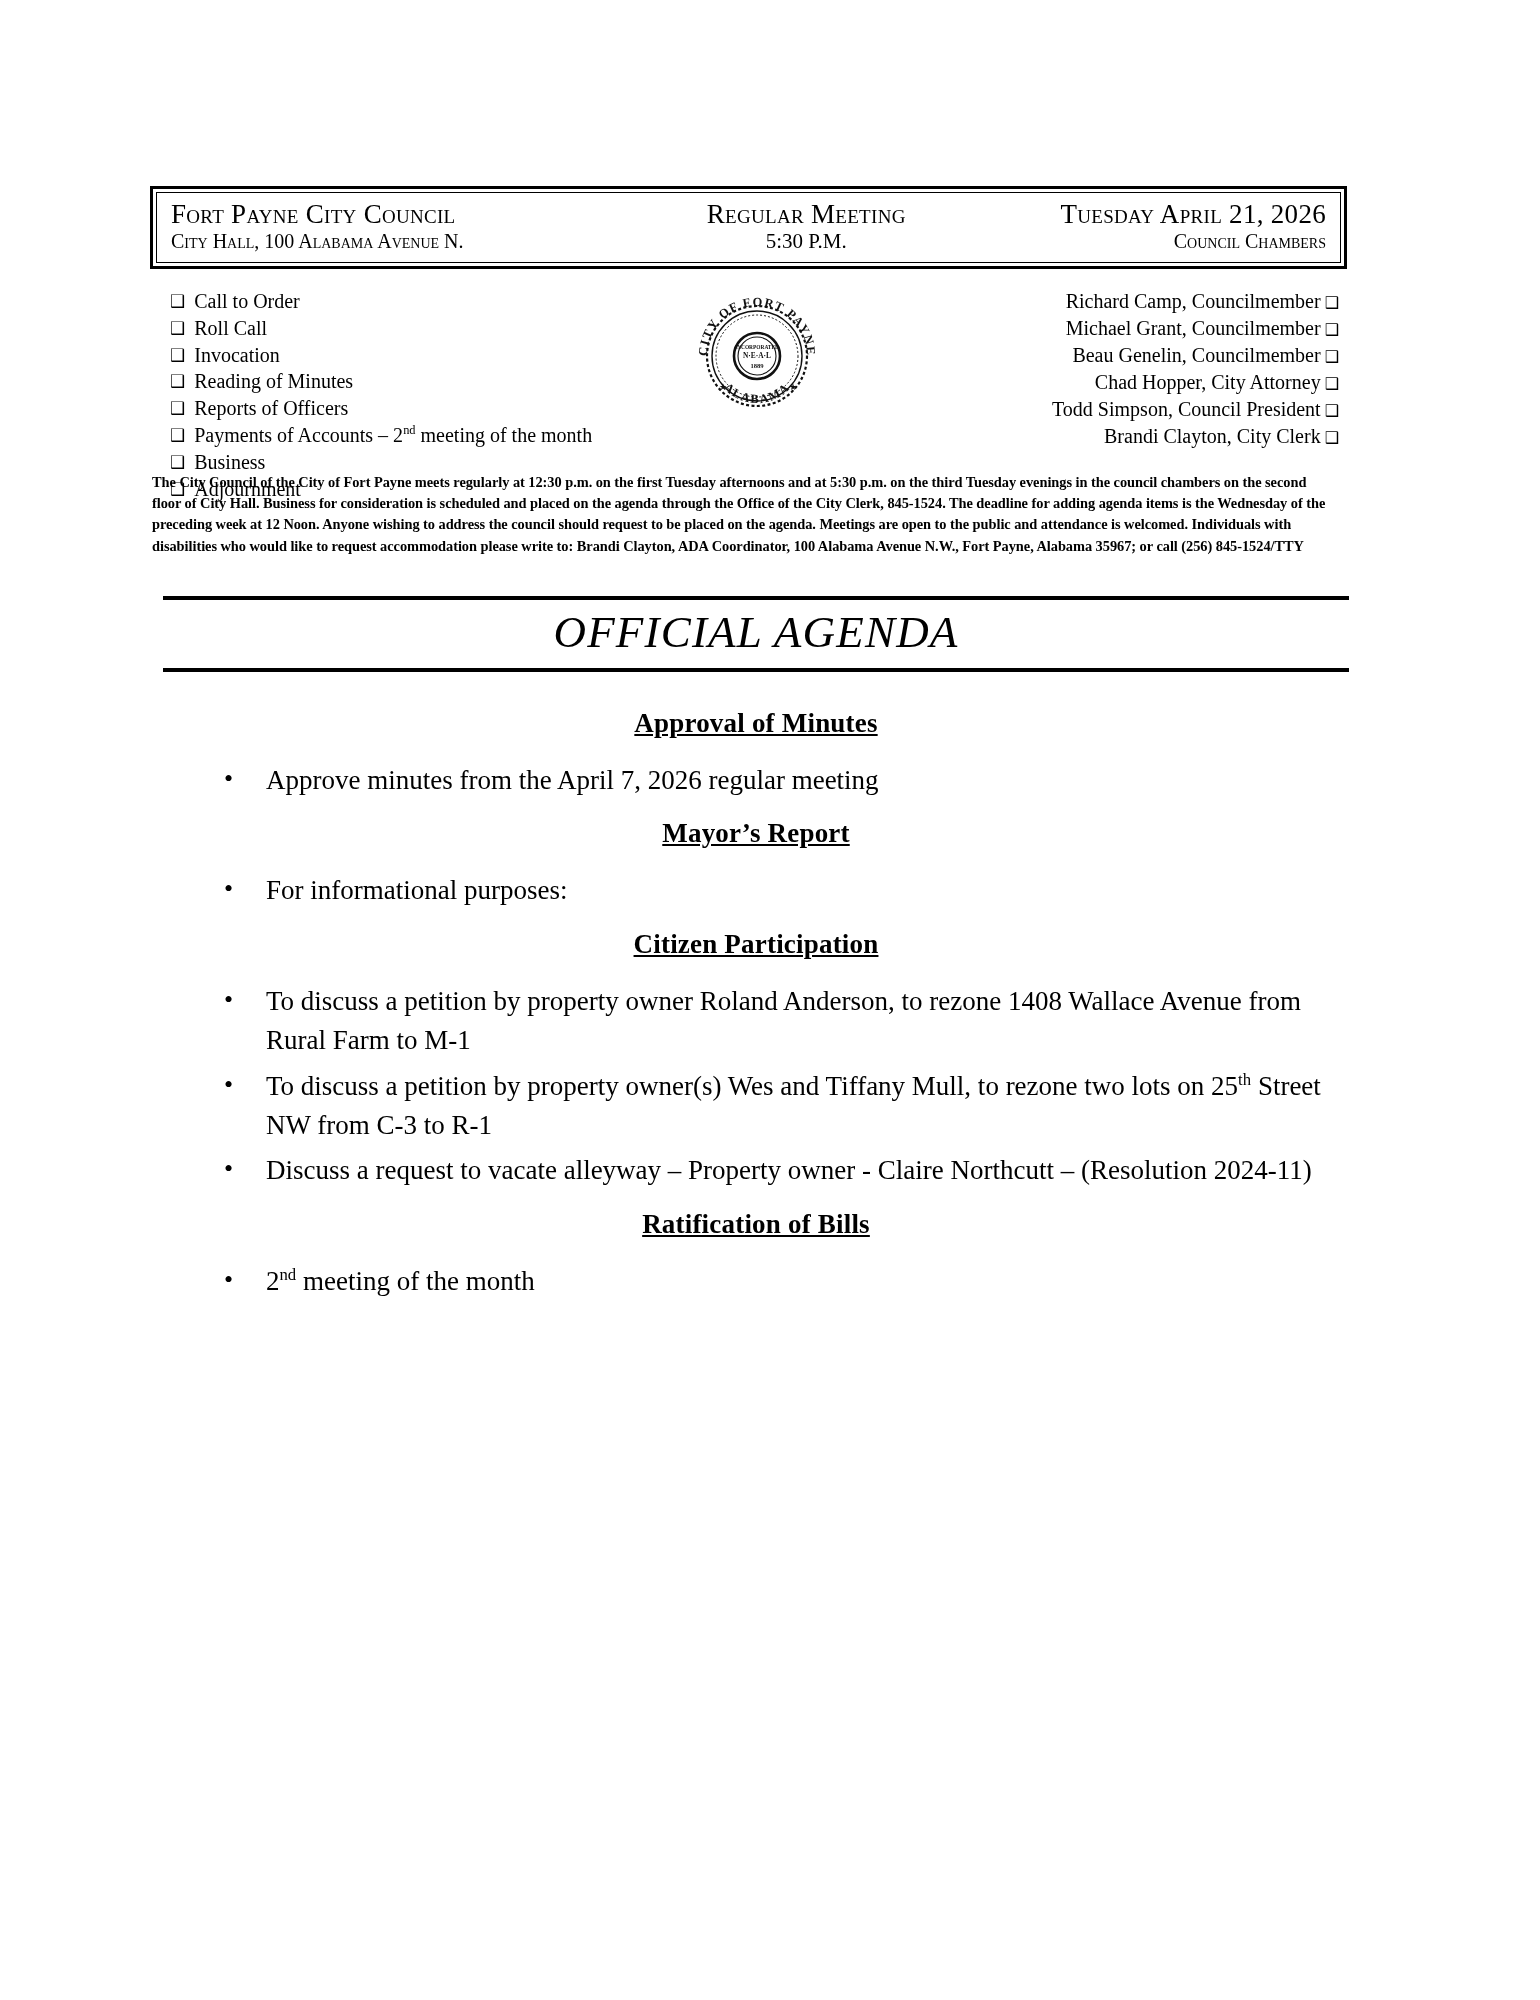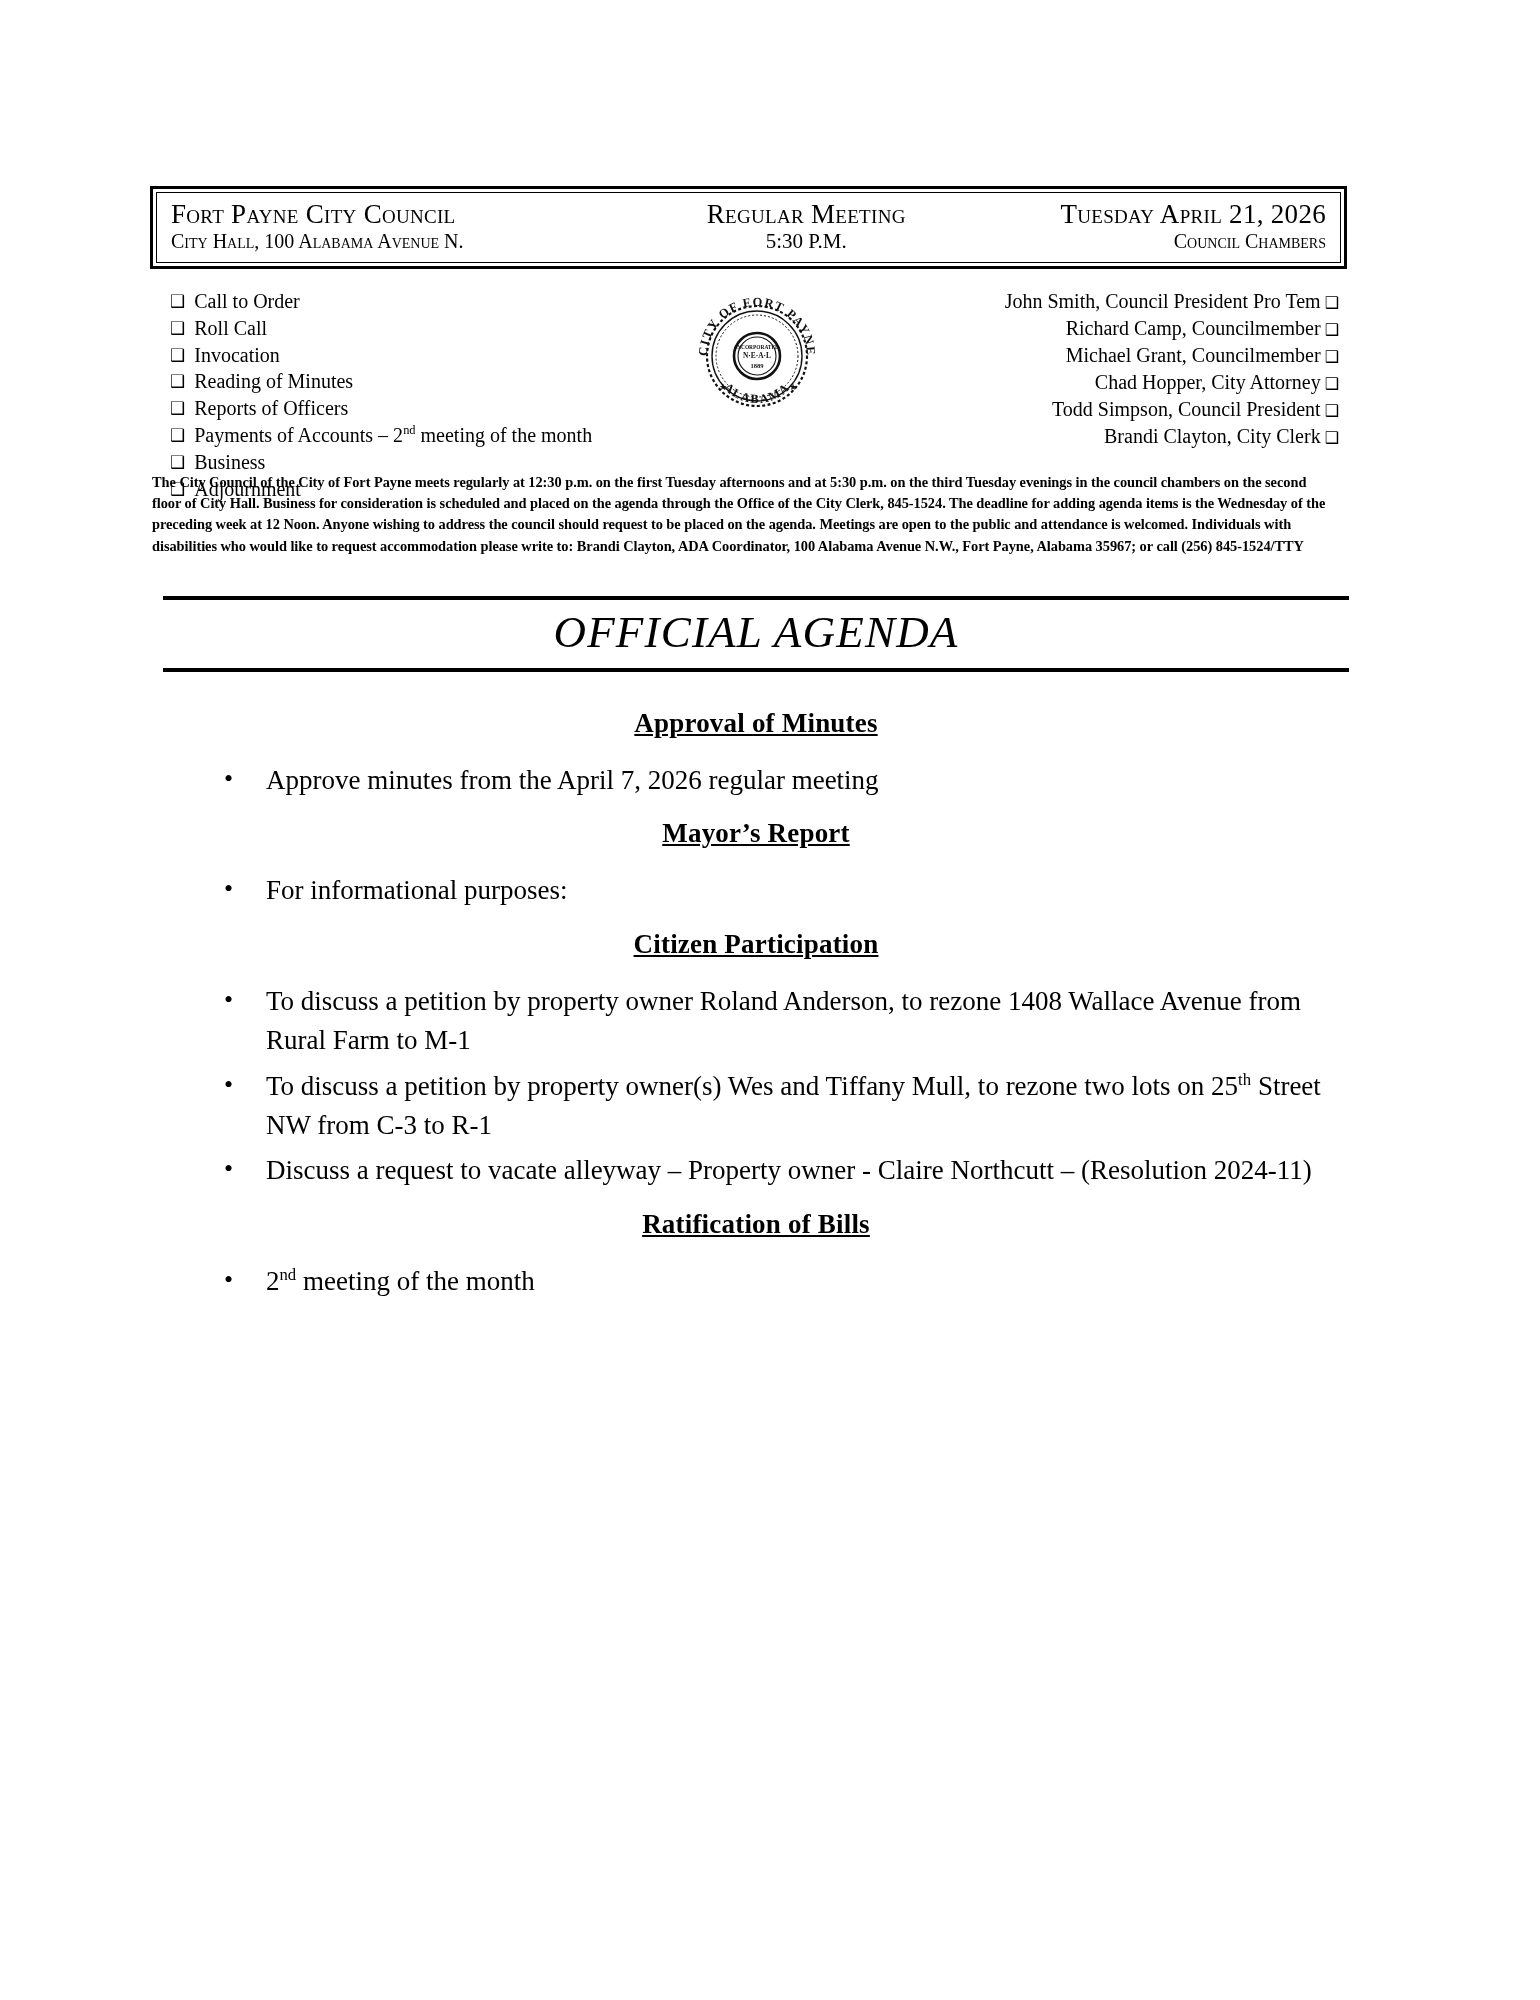--- a/index.html
+++ b/index.html
@@ -276,23 +276,23 @@
         </text>
         <text x="72" y="67" font-family="Liberation Serif, serif" font-size="5.4" font-weight="bold" fill="#111" text-anchor="middle" id="sealI1">INCORPORATED</text>
         <text x="72" y="76" font-family="Liberation Serif, serif" font-size="7.4" font-weight="bold" fill="#111" text-anchor="middle" id="sealI2">N·E·A·L</text>
         <text x="72" y="86" font-family="Liberation Serif, serif" font-size="6.6" font-weight="bold" fill="#111" text-anchor="middle" id="sealI3">1889</text>
         <text x="34" y="108" font-family="DejaVu Sans, sans-serif" font-size="9" fill="#111">★</text>
         <text x="104" y="108" font-family="DejaVu Sans, sans-serif" font-size="9" fill="#111">★</text>
       </svg>
     </div>
 
     <div class="roster" id="roster">
-        <div class="roster-row"><span>John Smith, Council President Pro Tem</span><span class="rchk">❑</span></div>
         <div class="roster-row"><span>Richard Camp, Councilmember</span><span class="rchk">❑</span></div>
         <div class="roster-row"><span>Michael Grant, Councilmember</span><span class="rchk">❑</span></div>
+        <div class="roster-row"><span>Beau Genelin, Councilmember</span><span class="rchk">❑</span></div>
         <div class="roster-row"><span>Chad Hopper, City Attorney</span><span class="rchk">❑</span></div>
         <div class="roster-row"><span>Todd Simpson, Council President</span><span class="rchk">❑</span></div>
         <div class="roster-row"><span>Brandi Clayton, City Clerk</span><span class="rchk">❑</span></div>
       </div>
 
   </div>
 
   <div class="fineprint">The City Council of the City of Fort Payne meets regularly at 12:30 p.m.  on the first Tuesday afternoons and at 5:30 p.m. on the third Tuesday evenings in the council chambers on the second floor of City Hall. Business for consideration is scheduled and placed on the agenda through the Office of the City Clerk, 845-1524. The deadline for adding agenda items is the Wednesday of the preceding week at 12 Noon. Anyone wishing to address the council should request to be placed on the agenda. Meetings are open to the public and attendance is welcomed. Individuals with disabilities who would like to request accommodation please write to: Brandi Clayton, ADA Coordinator, 100 Alabama Avenue N.W., Fort Payne, Alabama 35967; or call (256) 845-1524/TTY</div>
 
   <div class="agenda-banner">

